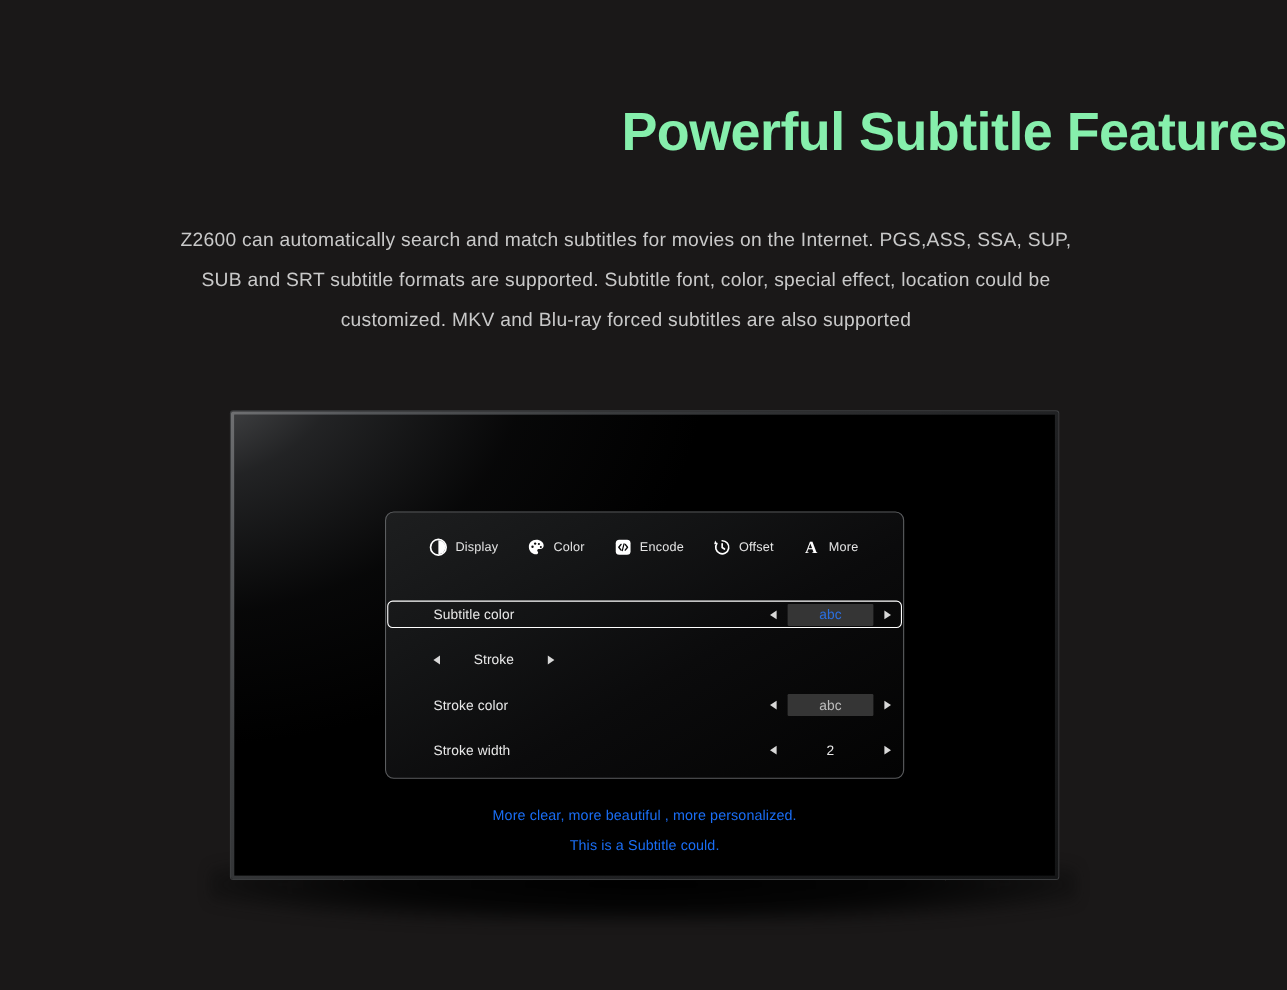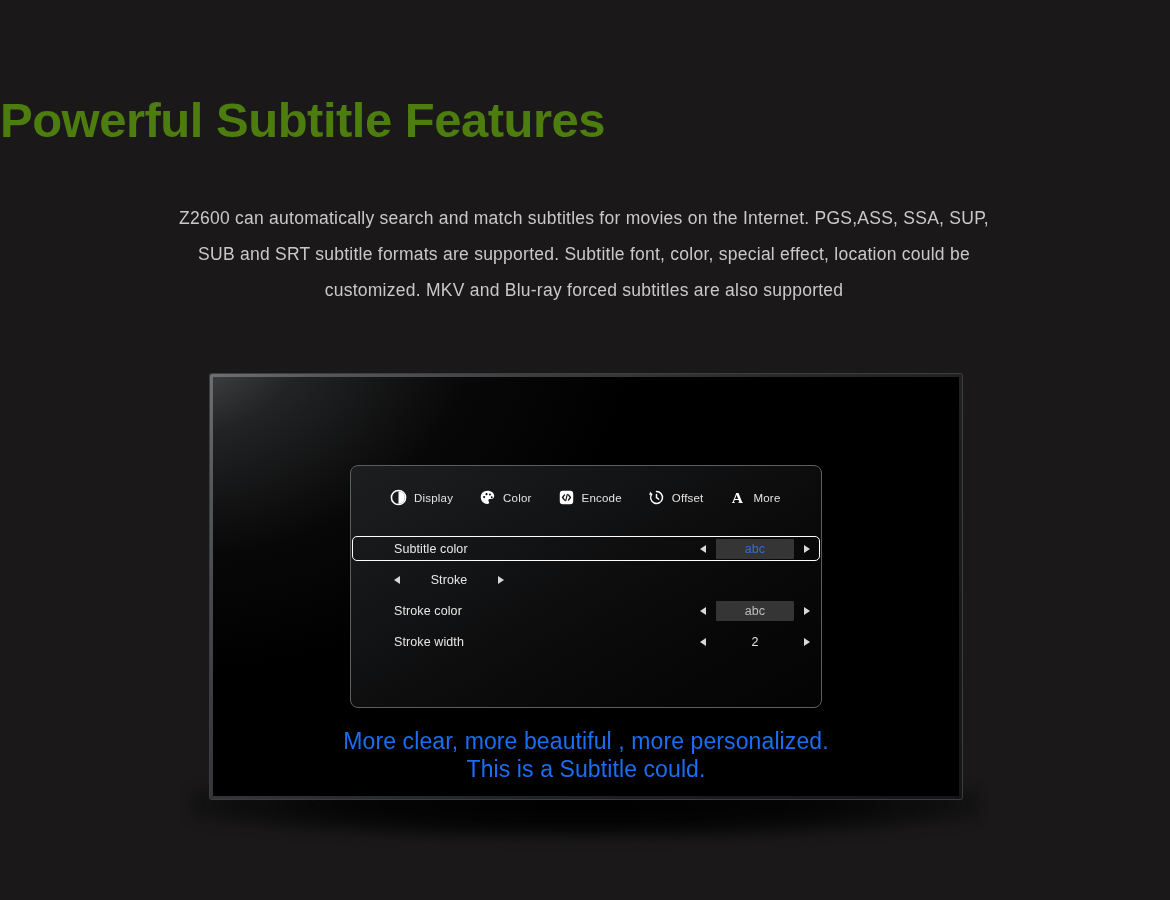--- a/index.html
+++ b/index.html
@@ -8,26 +8,26 @@
     width:1170px; height:900px;
     background:#1a1818;
     font-family:"Liberation Sans", sans-serif;
     overflow:hidden;
   }
   .page { position:relative; width:1170px; height:900px; }
 
   
   .hero-title {
     position:absolute; top:92px; left:0; width:1170px;
-    text-align:left;
-    font-size:49px; font-weight:bold; color:#4d7c0f;
+    text-align:right;
+    font-size:49px; font-weight:bold; color:#86efac;
     letter-spacing:-0.5px;
   }
   .hero-desc {
-    position:absolute; top:200px; left:159px; width:850px;
+    position:absolute; top:200px; left:144px; width:850px;
     text-align:center;
     font-size:17.5px; color:#c9c9c9;
     line-height:36px; letter-spacing:0.25px;
   }
 
   
   .tv-wrap { position:absolute; left:210px; top:374px; width:752px; height:425px; }
 
   .tv-shadow {
     position:absolute; left:-20px; top:395px; width:790px; height:70px;
@@ -83,21 +83,21 @@
   .osd-tab .tab-icon {
     width:17px; height:17px; display:flex; align-items:center; justify-content:center;
     flex:0 0 17px;
   }
   .osd-tab svg { display:block; }
 
   
   .osd-rows { position:absolute; left:0; top:64px; width:100%; }
   .osd-row {
     position:relative; display:flex; align-items:center;
-    height:25px; margin:6px 1px 4px 1px; padding:0 9px 0 41px;
+    height:25px; margin:16px 1px 4px 1px; padding:0 9px 0 41px;
     border:1px solid transparent; border-radius:5px;
   }
   .osd-row.selected { border-color:#ffffff; }
   .osd-row .row-label { font-size:12.5px; color:#e8e8e8; flex:1; letter-spacing:0.1px; }
   .row-ctrl { display:flex; align-items:center; gap:10px; }
   .arrow {
     width:0; height:0; border-top:4.5px solid transparent; border-bottom:4.5px solid transparent;
   }
   .arrow.left  { border-right:6px solid #d8d8d8; }
   .arrow.right { border-left:6px solid #d8d8d8; }
@@ -106,21 +106,21 @@
     letter-spacing:0.1px;
   }
   .row-value.swatch { background:#353535; padding:3px 16px; border-radius:1px; }
   .row-value.blue   { color:#2b6fe0; }
   .row-value.gray   { color:#bdbdbd; }
 
   
   .sub-sample {
     position:absolute; left:0; bottom:13px; width:100%;
     text-align:center; color:#1a6ef5;
-    font-size:23px; line-height:28px; letter-spacing:0.1px;
+    font-size:13px; line-height:28px; letter-spacing:0.1px;
   }
 </style>
 </head>
 <body>
 
 <div class="page">
 
   <h1 class="hero-title">Powerful Subtitle Features</h1>
   <p class="hero-desc">Z2600 can automatically search and match subtitles for movies on the Internet. PGS,ASS, SSA, SUP, SUB and SRT subtitle formats are supported. Subtitle font, color, special effect, location could be customized. MKV and Blu-ray forced subtitles are also supported</p>
 

